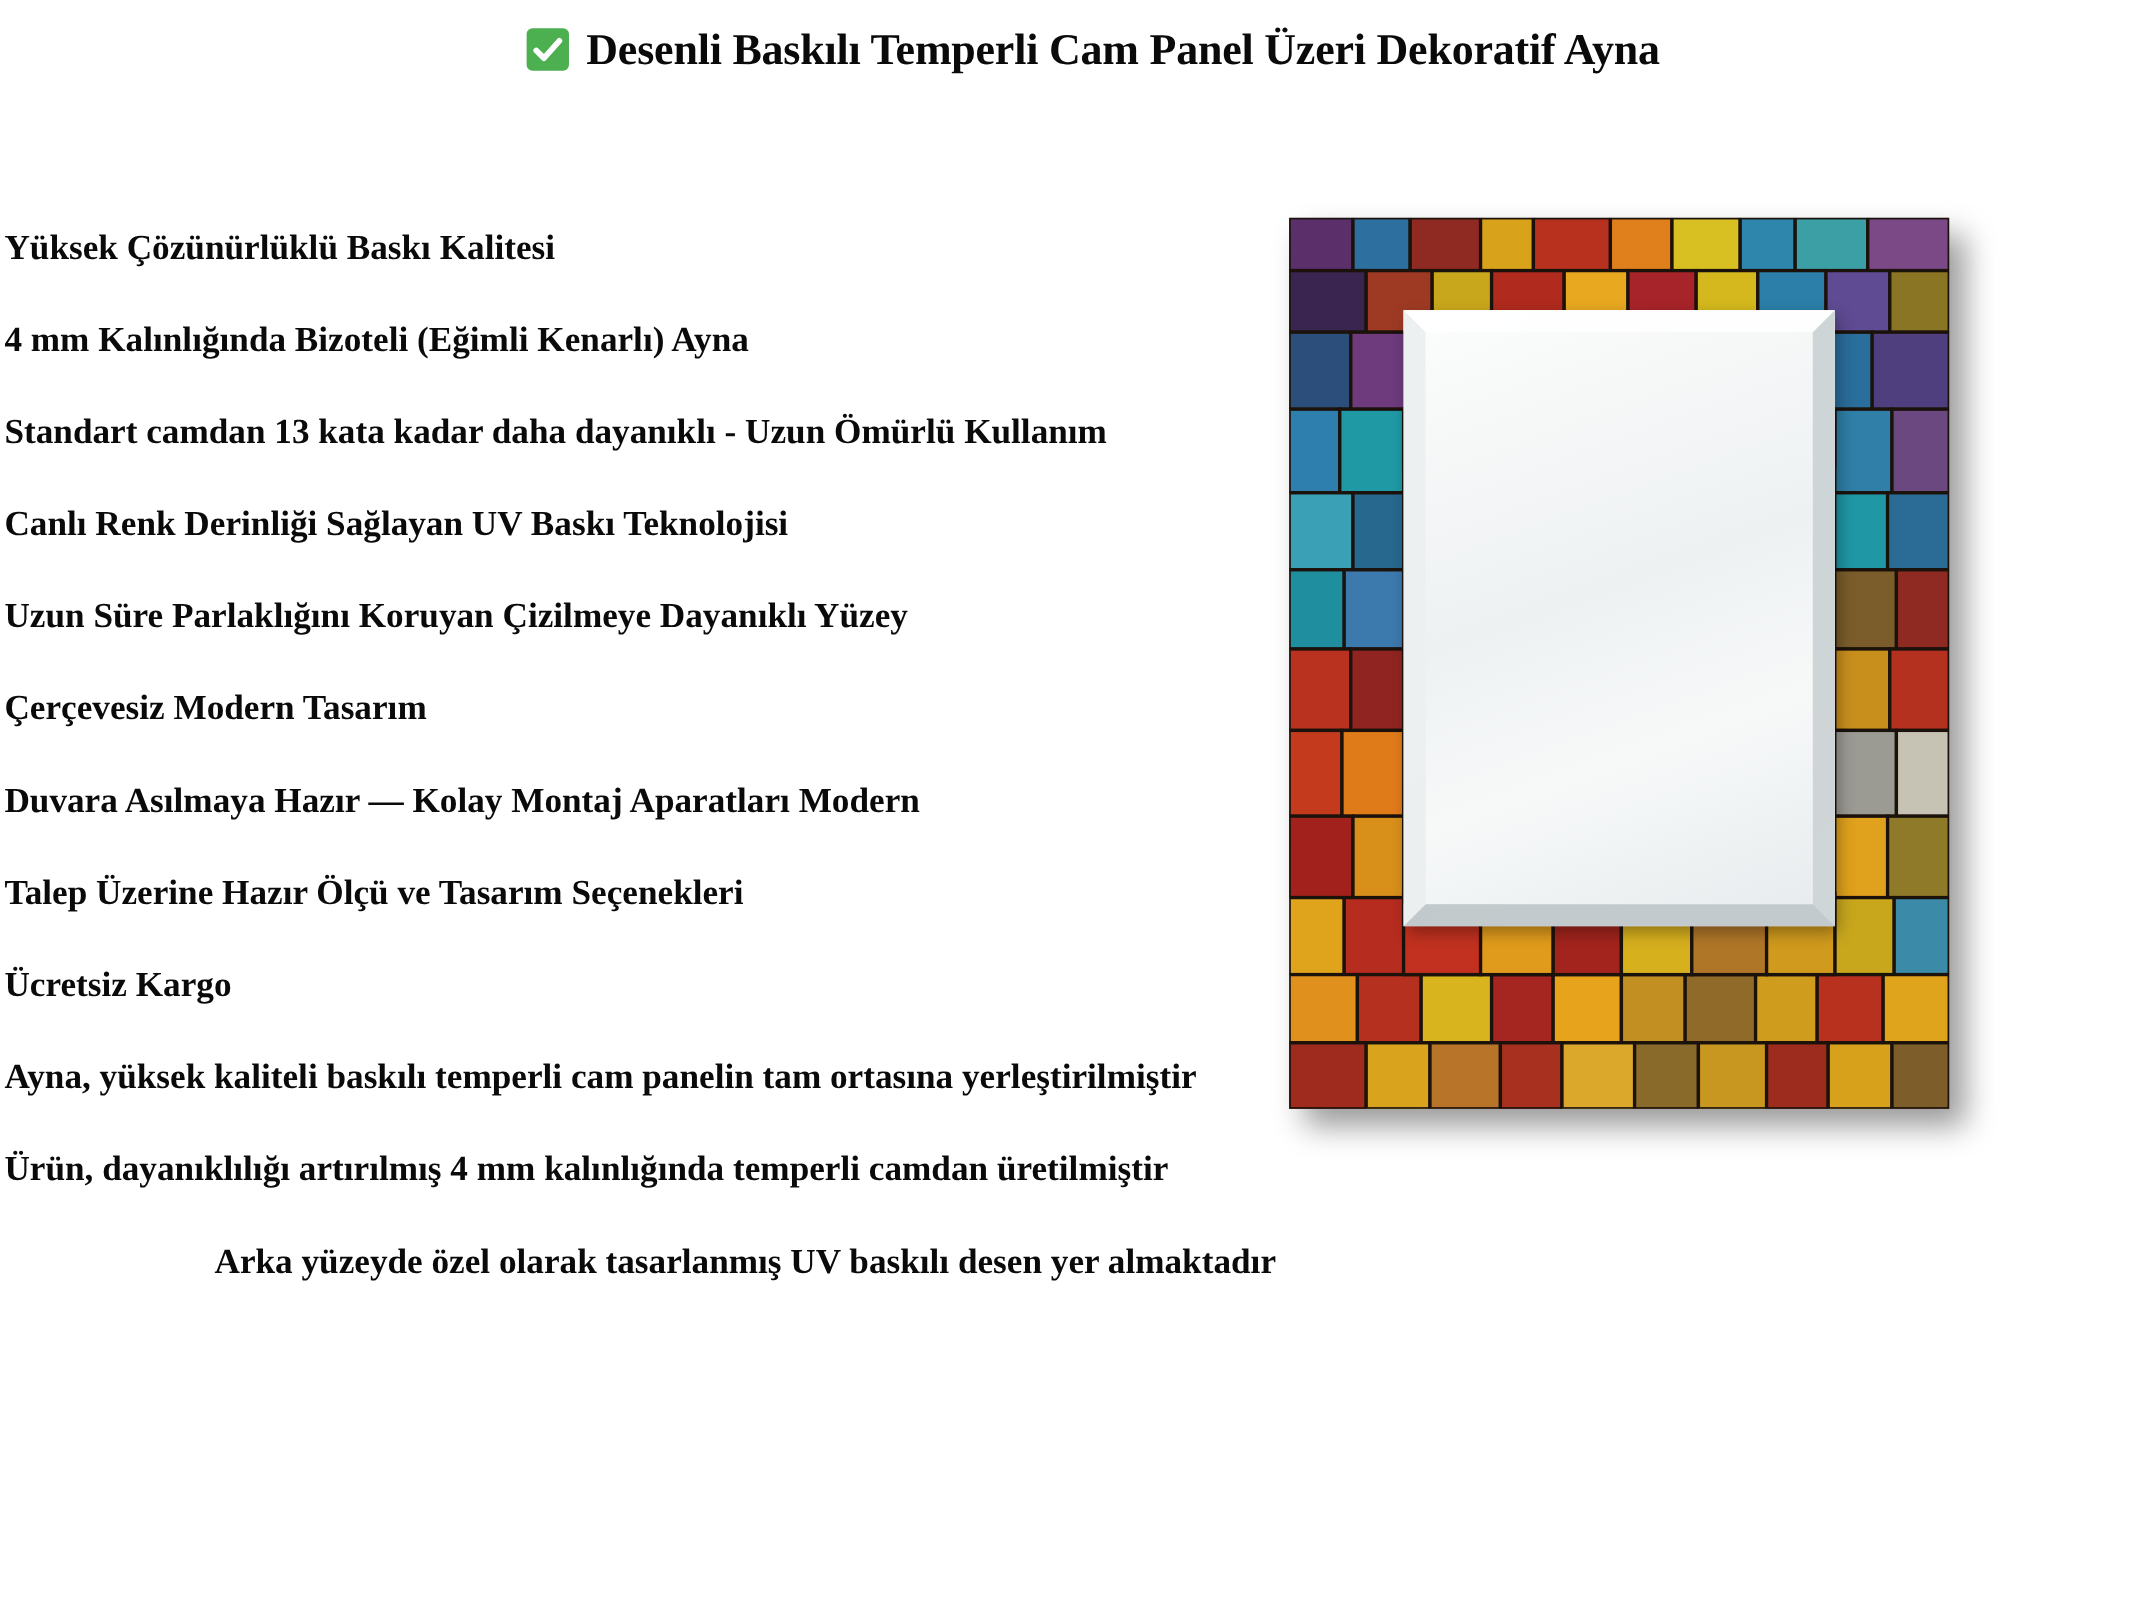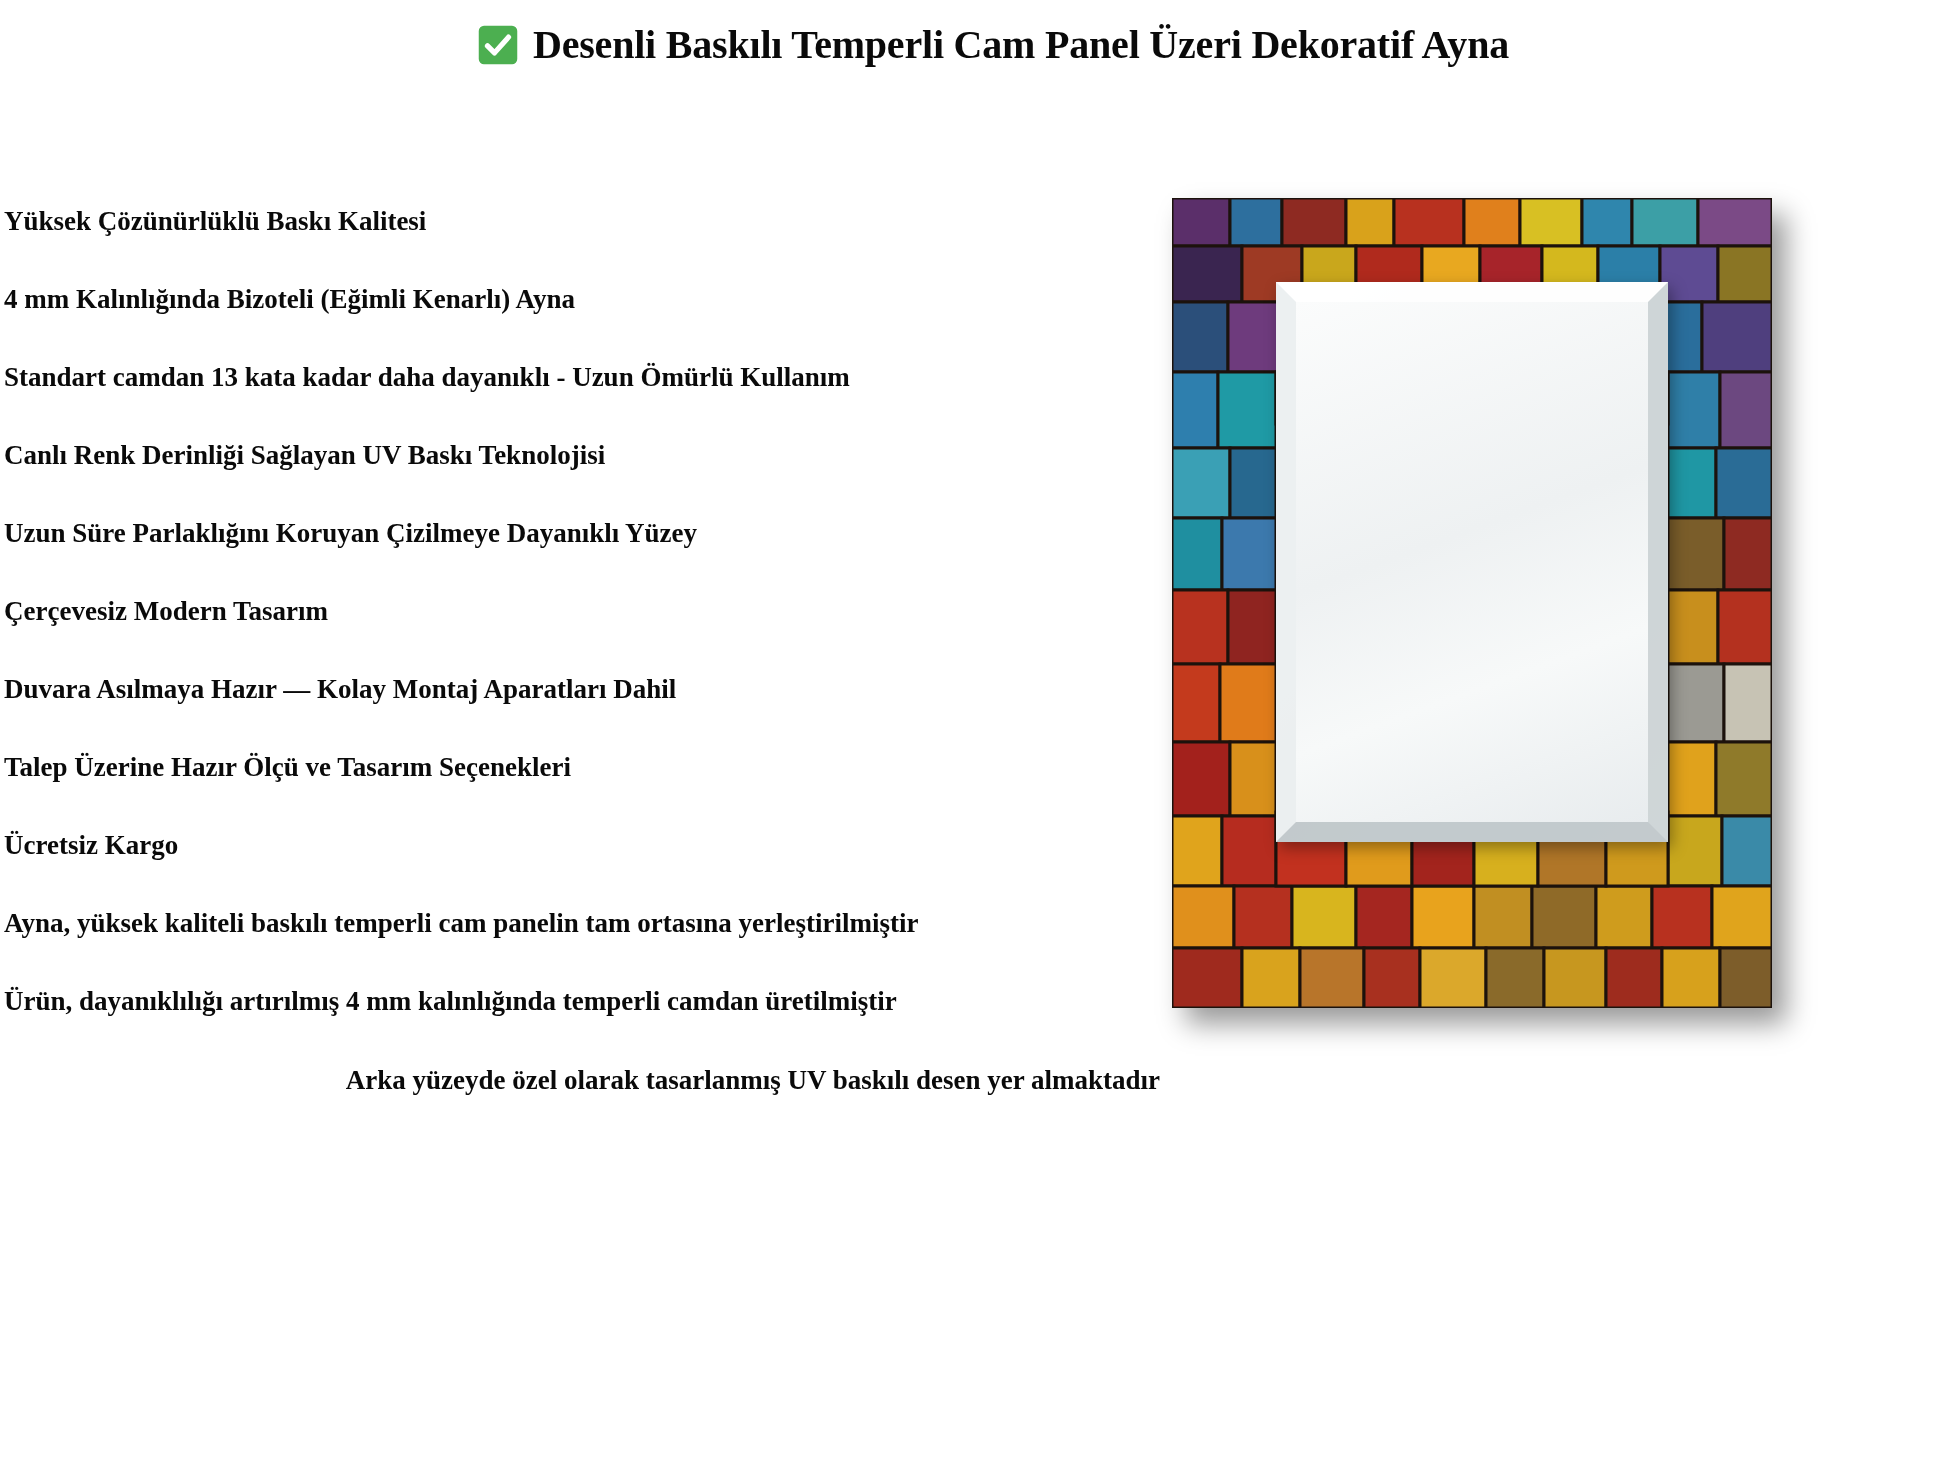--- a/index.html
+++ b/index.html
@@ -55,21 +55,21 @@
   }
 
   .features {
     width: 1160px;
     padding-left: 4px;
     padding-top: 140px;
     box-sizing: border-box;
   }
 
   .feature {
-    font-size: 27px;
+    font-size: 32px;
     font-weight: bold;
     line-height: 1.15;
     margin: 0 0 47px 0;
     white-space: nowrap;
   }
   .feature:last-child { margin-bottom: 16px; text-align: right; }
 
   
   .product-wrap {
     position: absolute;
@@ -128,21 +128,21 @@
 
   <div class="content">
 
     <div class="features">
       <p class="feature">Yüksek Çözünürlüklü Baskı Kalitesi</p>
       <p class="feature">4 mm Kalınlığında Bizoteli (Eğimli Kenarlı) Ayna</p>
       <p class="feature">Standart camdan 13 kata kadar daha dayanıklı - Uzun Ömürlü Kullanım</p>
       <p class="feature">Canlı Renk Derinliği Sağlayan UV Baskı Teknolojisi</p>
       <p class="feature">Uzun Süre Parlaklığını Koruyan Çizilmeye Dayanıklı Yüzey</p>
       <p class="feature">Çerçevesiz Modern Tasarım</p>
-      <p class="feature">Duvara Asılmaya Hazır — Kolay Montaj Aparatları Dahil</p>
+      <p class="feature">Duvara Asılmaya Hazır — Kolay Montaj Aparatları Modern</p>
       <p class="feature">Talep Üzerine Hazır Ölçü ve Tasarım Seçenekleri</p>
       <p class="feature">Ücretsiz Kargo</p>
       <p class="feature">Ayna, yüksek kaliteli baskılı temperli cam panelin tam ortasına yerleştirilmiştir</p>
       <p class="feature">Ürün, dayanıklılığı artırılmış 4 mm kalınlığında temperli camdan üretilmiştir</p>
       <p class="feature">Arka yüzeyde özel olarak tasarlanmış UV baskılı desen yer almaktadır</p>
     </div>
 
     <div class="product-wrap">
       <div class="panel">
         <svg viewBox="0 0 600 810" preserveAspectRatio="none">

